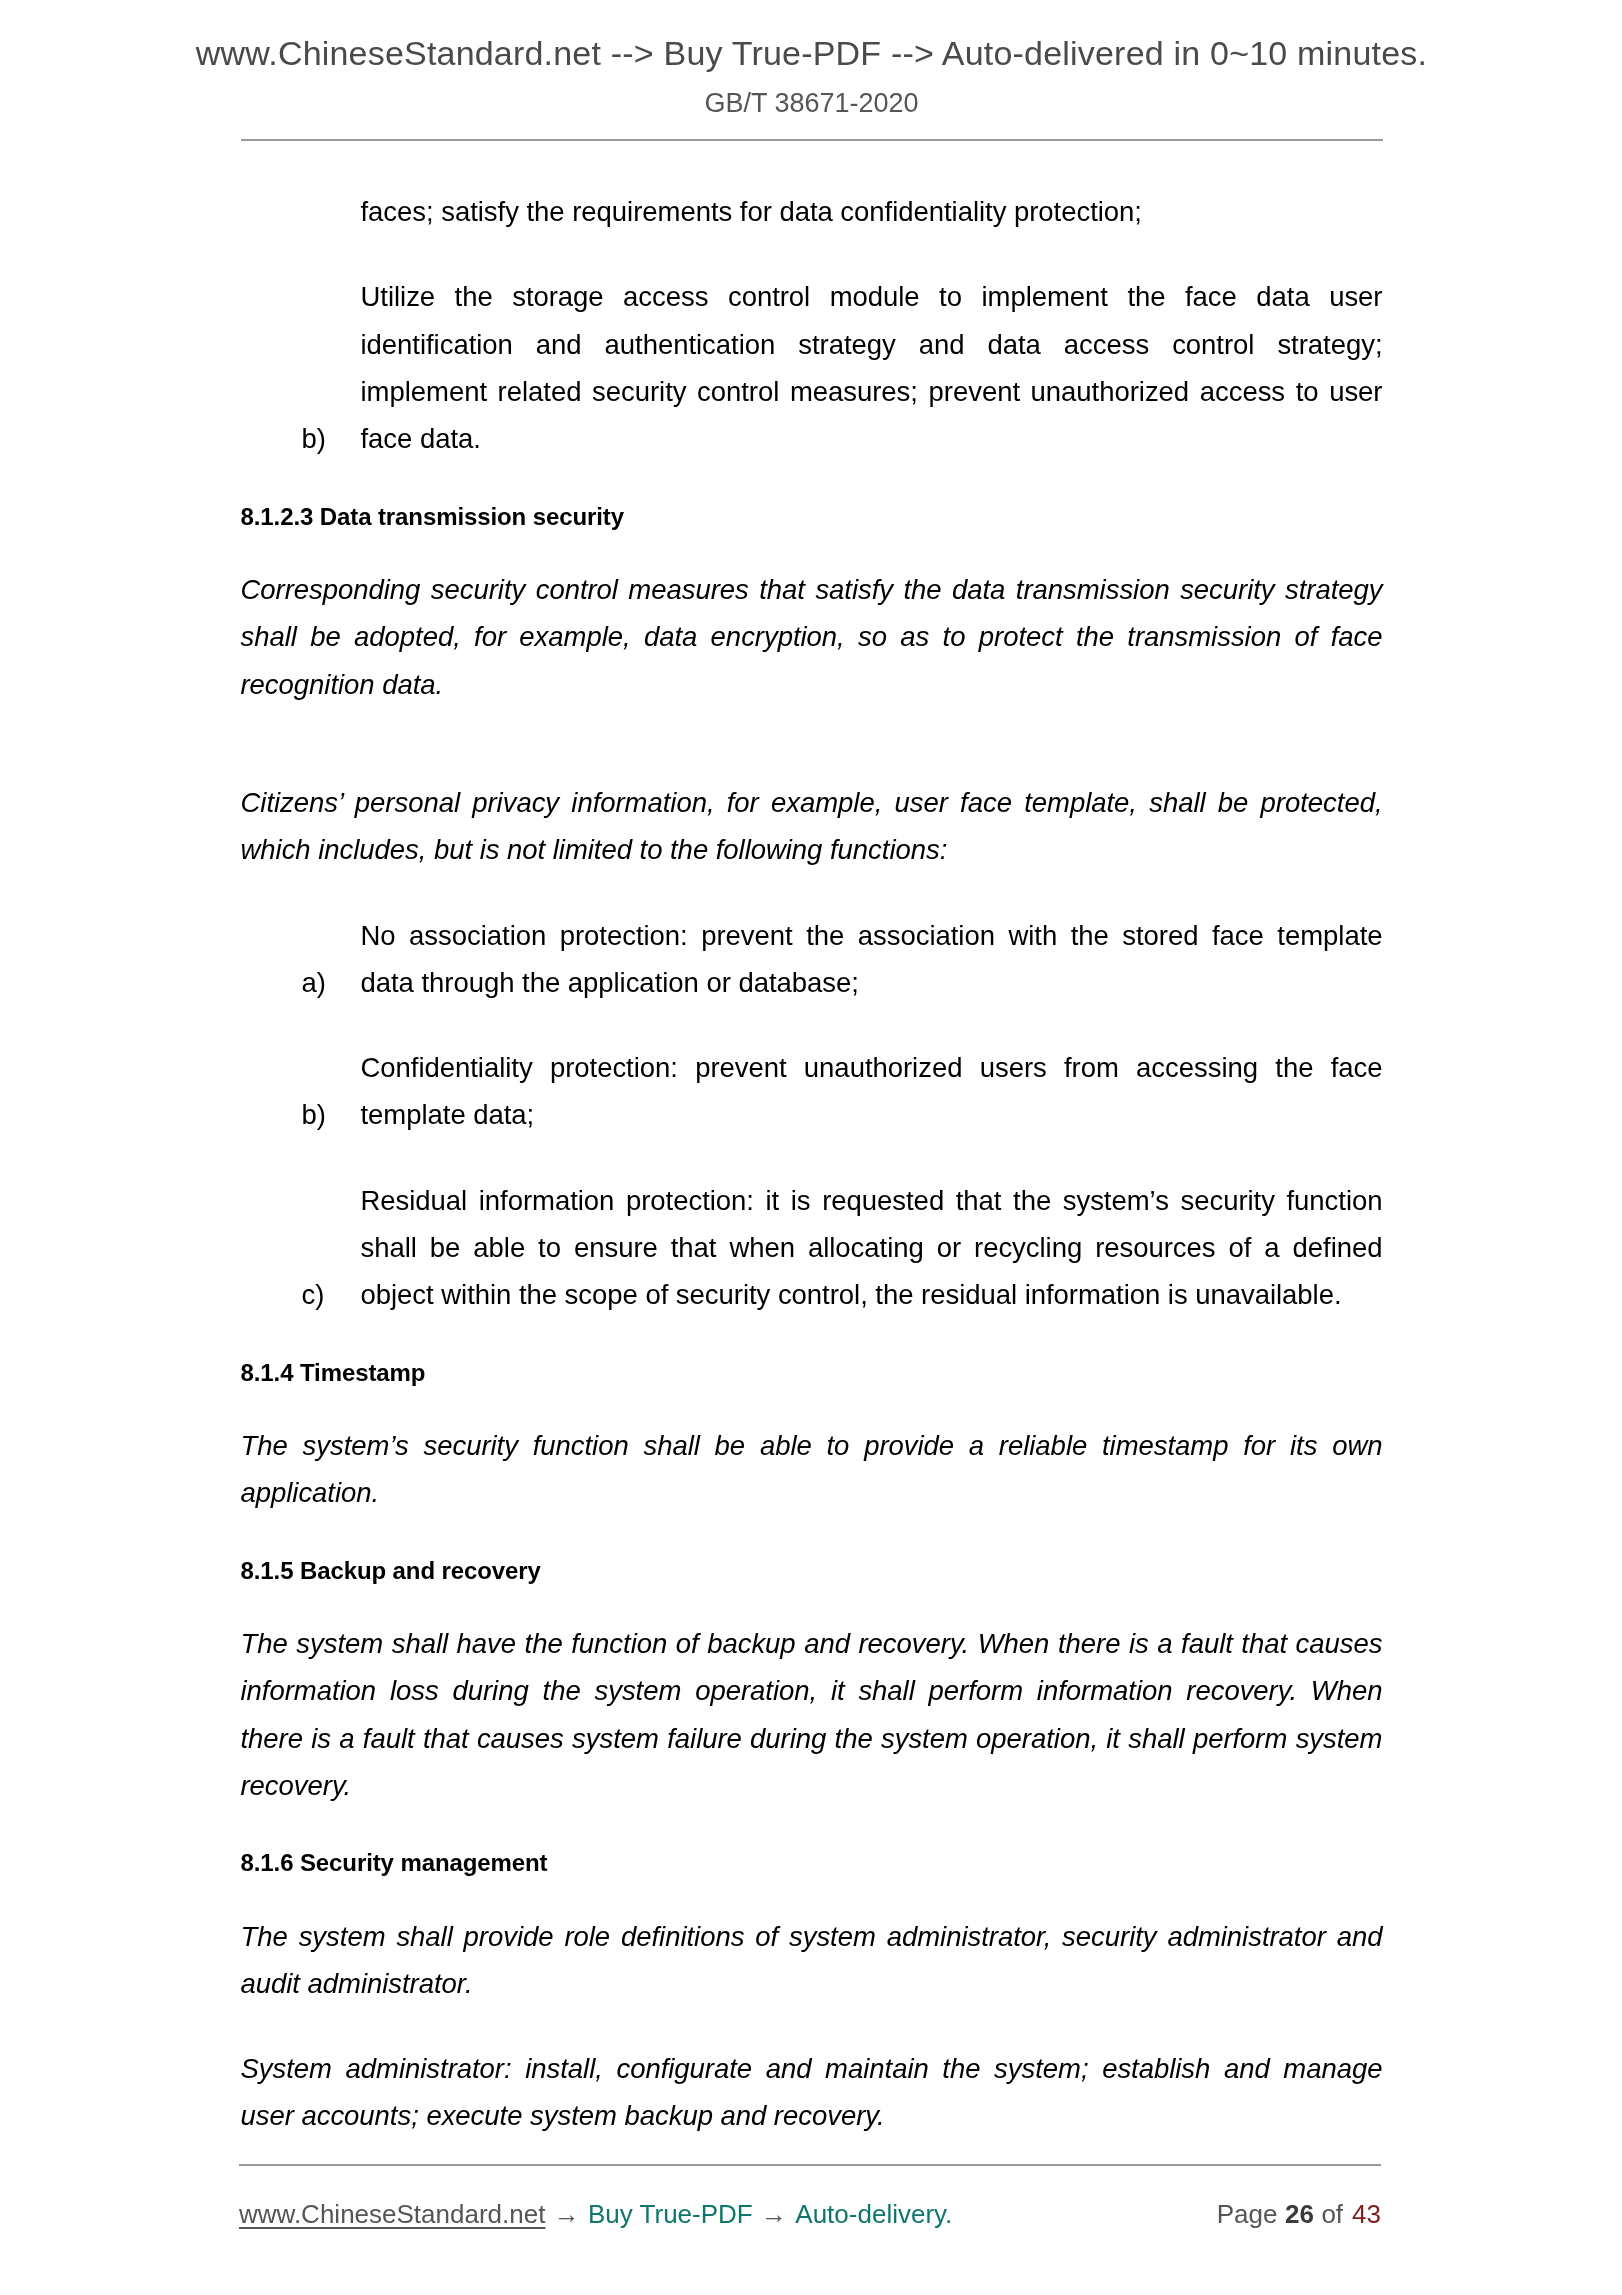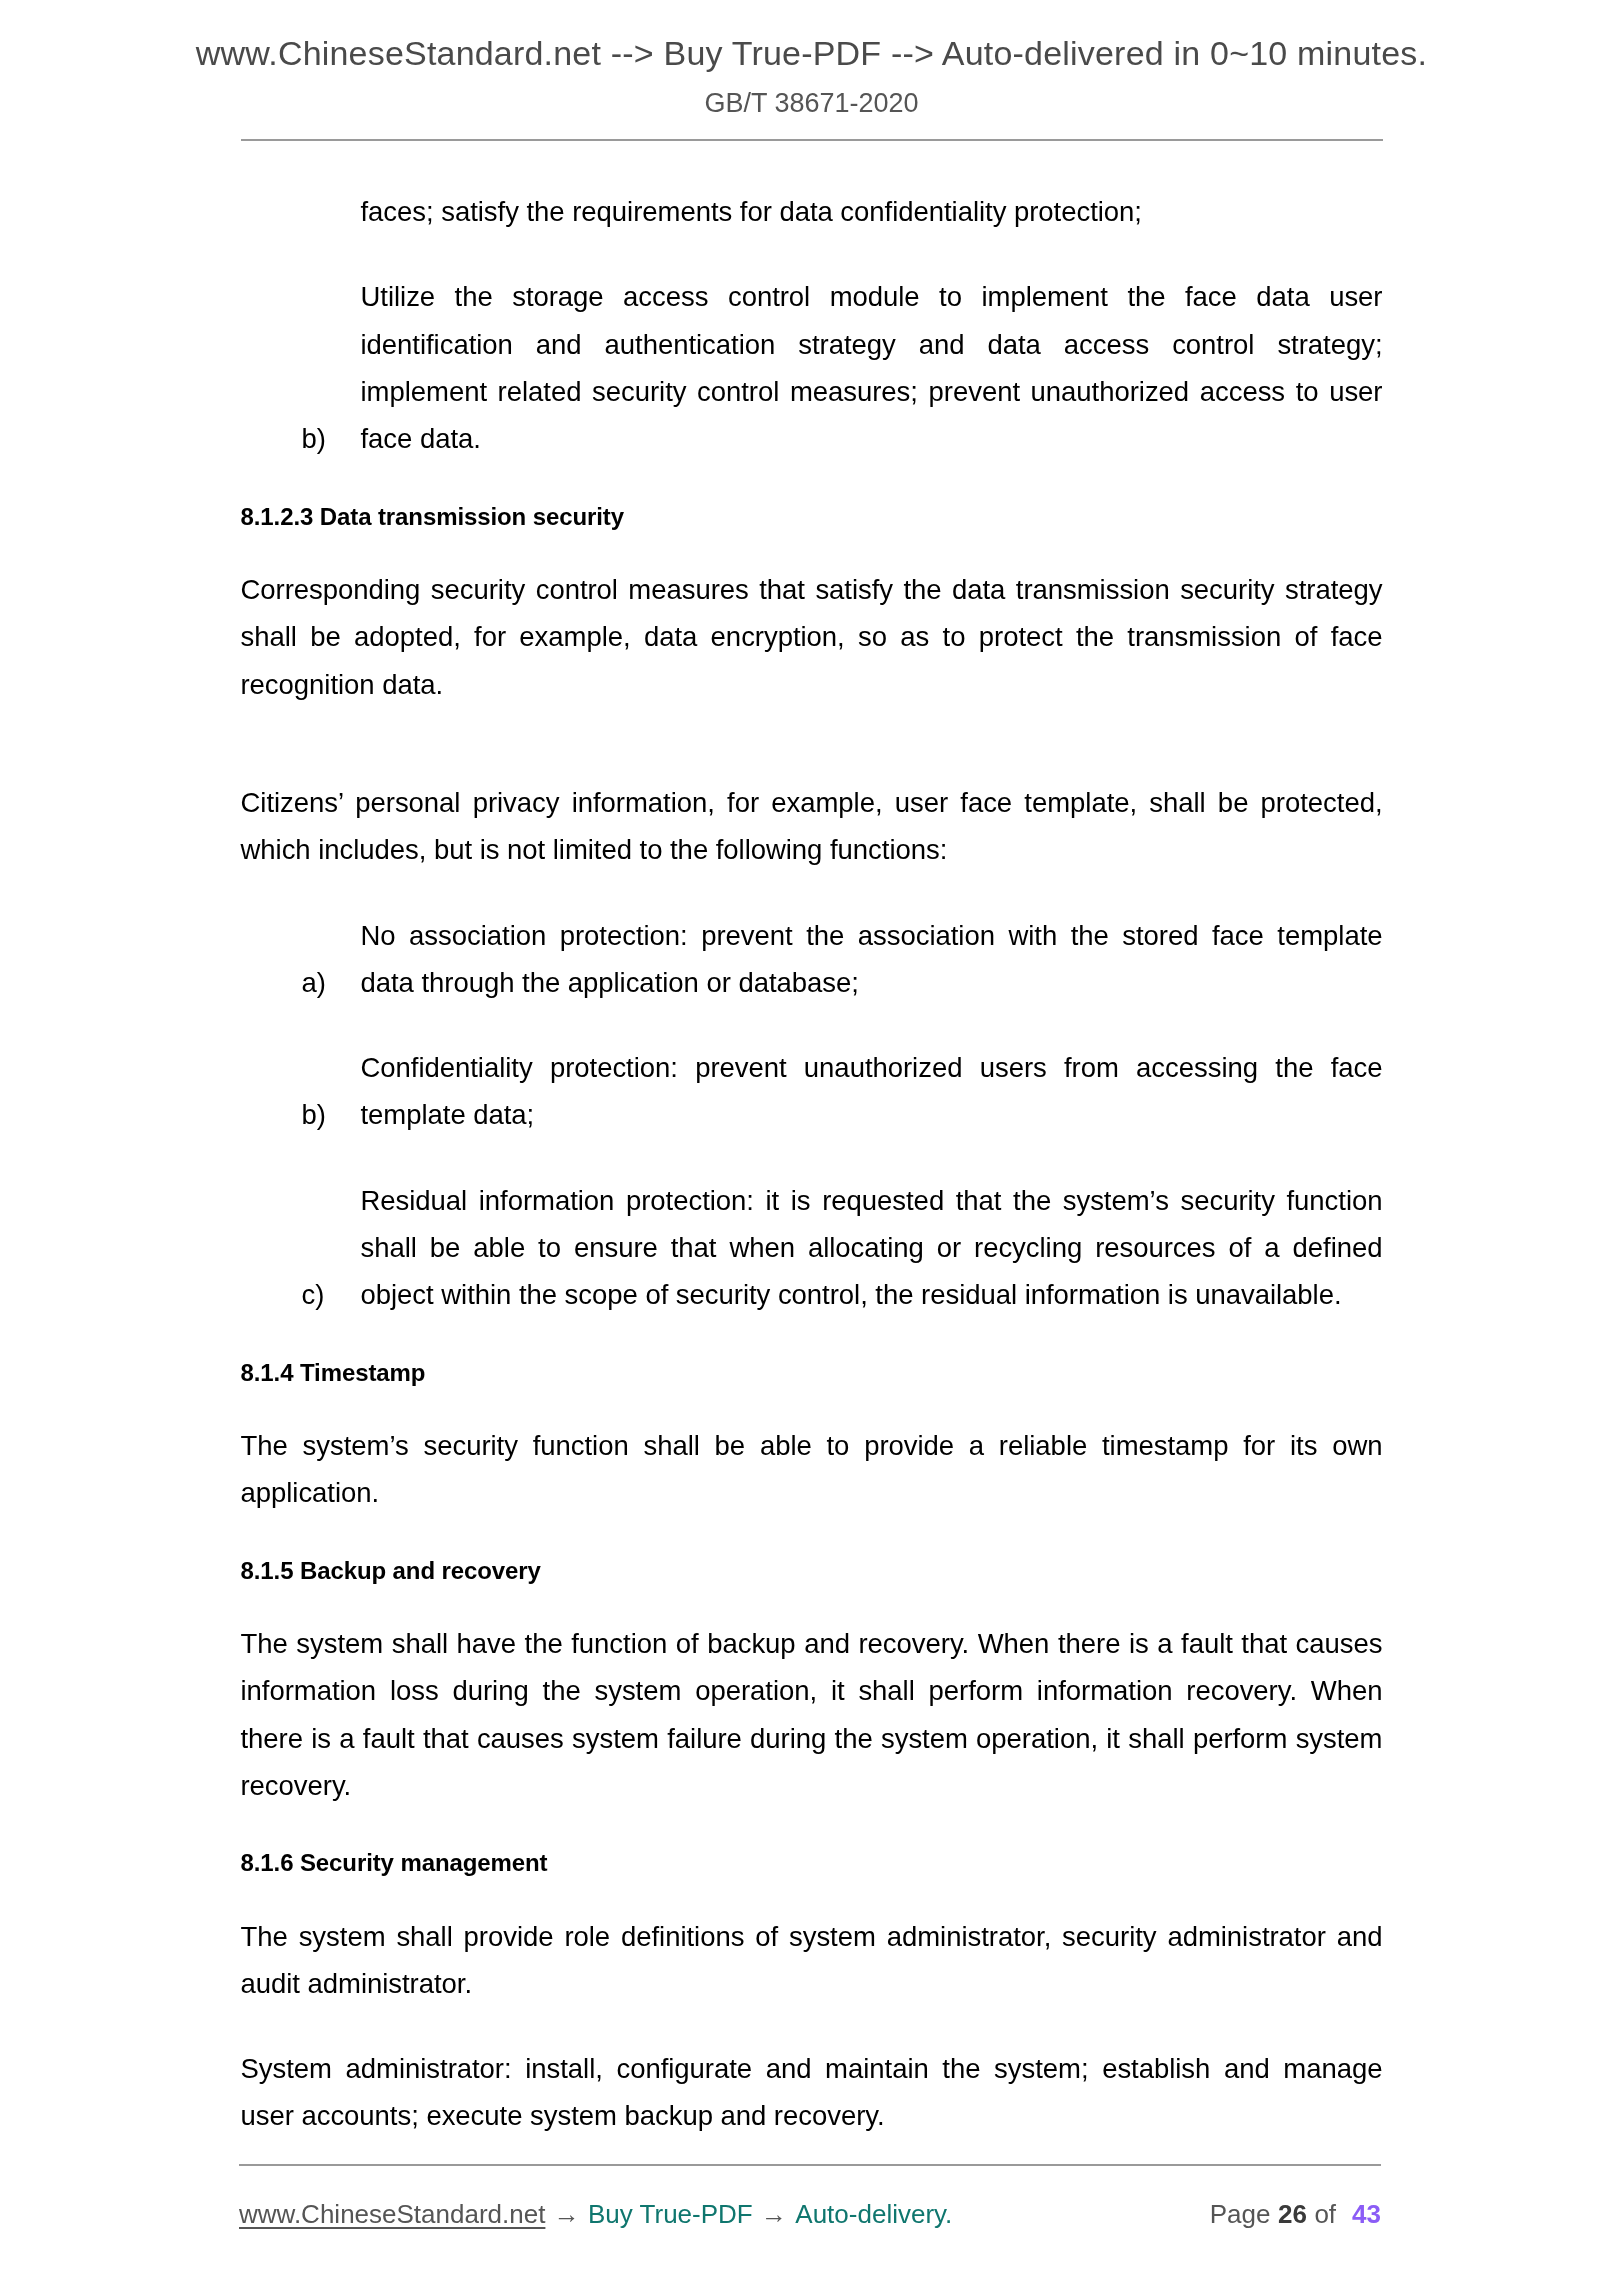--- a/index.html
+++ b/index.html
@@ -68,20 +68,21 @@
 
   p.body-text {
     font-size: 27.5px;
     font-weight: normal;
     margin: 0;
     padding: 0;
     line-height: 1.72;
     text-align: justify;
     text-justify: inter-word;
     letter-spacing: -0.04px;
+    font-style: italic;
   }
   p.body-text.last-para {
     text-align: justify;
   }
 
   
   .list-block {
     margin: 0;
     padding: 0;
   }
@@ -142,23 +143,23 @@
   .footer-seg { color: #0f766e; }
   .footer-spacer { flex: 1 1 auto; }
   .page-label { color: #555555; }
   .page-num {
     font-weight: bold;
     color: #3a3a3a;
     margin: 0 7.5px;
   }
   .page-of { color: #555555; }
   .page-total {
-    font-weight: bold;
-    color: #8b5cf6;
-    margin-left: 16px;
+    font-weight: normal;
+    color: #7f1d1d;
+    margin-left: 9px;
   }
 </style>
 </head>
 <body>
 
 <div class="page">
 
   <div class="page-header">
     <div class="promo-line">www.ChineseStandard.net --&gt; Buy True-PDF --&gt; Auto-delivered in 0~10 minutes.</div>
     <div class="doc-code">GB/T 38671-2020</div>

